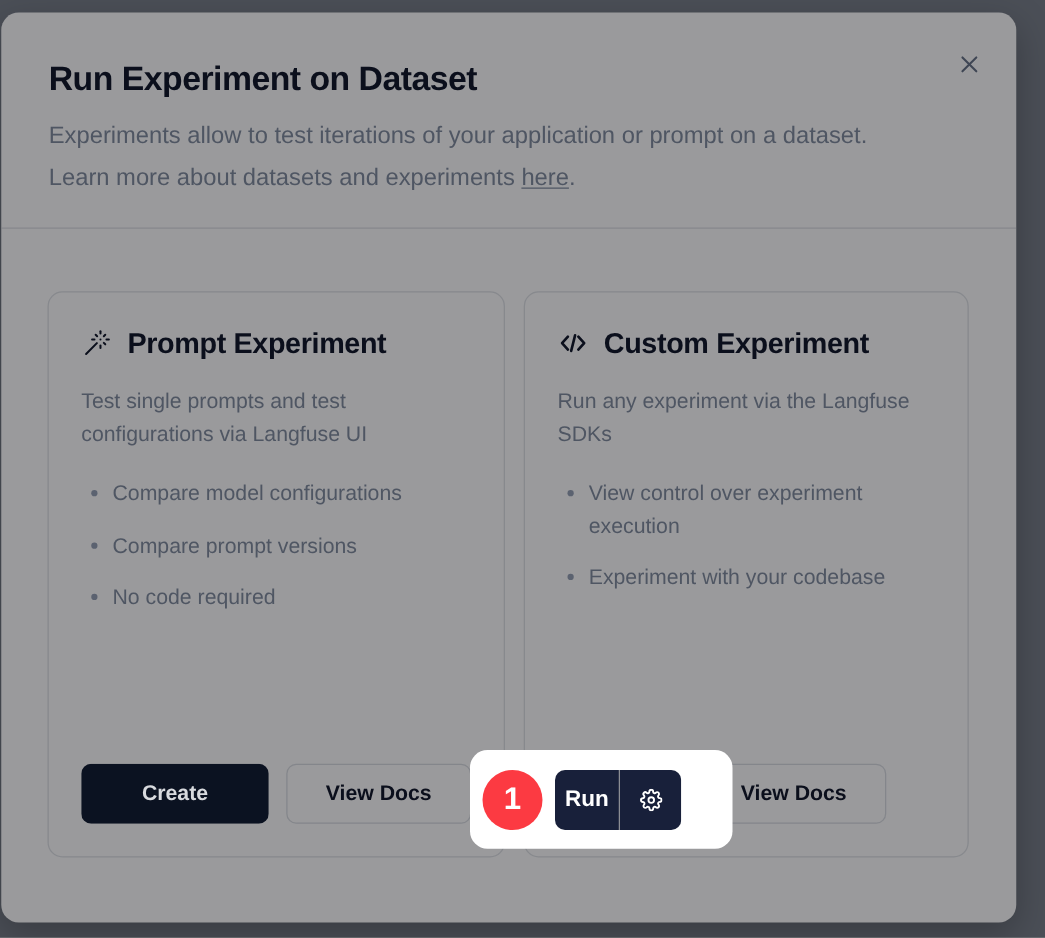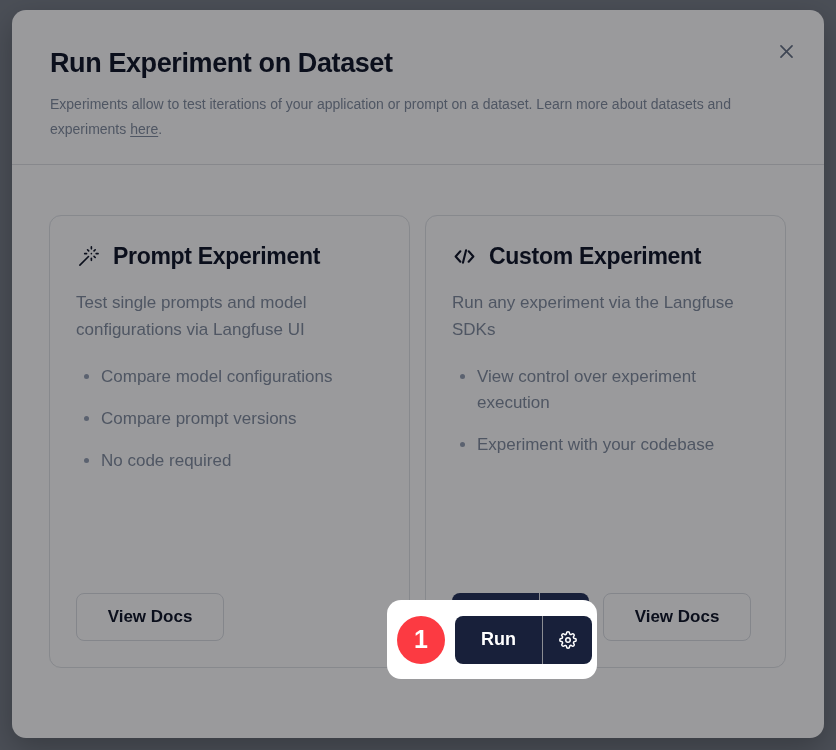--- a/index.html
+++ b/index.html
@@ -19,21 +19,21 @@
   
   #backdrop {
     position: absolute;
     inset: 0;
     background: #4b4f57;
   }
 
   
   #dialog {
     position: absolute;
-    left: 12px;
+    left: 1px;
     top: 10px;
     width: 812px;
     height: 728px;
     background: #9a9a9c;
     border-radius: 14px;
     overflow: hidden;
     box-shadow: 0 10px 30px rgba(0,0,0,0.25);
   }
 
   
@@ -46,21 +46,21 @@
   .dialog-title {
     font-size: 27px;
     font-weight: bold;
     color: #0b0f1c;
     letter-spacing: -0.4px;
     line-height: 1.15;
     margin-bottom: 13px;
   }
 
   .dialog-desc {
-    font-size: 14px;
+    font-size: 19px;
     line-height: 1.78;
     color: #4f5663;
     max-width: 700px;
     font-weight: 400;
   }
 
   .dialog-desc .link {
     color: #4f5663;
     text-decoration: underline;
     text-underline-offset: 2px;
@@ -198,21 +198,21 @@
     height: 48px;
     border-radius: 8px;
     overflow: hidden;
   }
 
   .split-main {
     background: #18203a;
     color: #ffffff;
     font-size: 18px;
     font-weight: bold;
-    padding: 0 26px;
+    padding: 0 8px;
     display: inline-flex;
     align-items: center;
     justify-content: center;
     cursor: pointer;
     border-right: 1px solid #8b8d93;
   }
 
   .split-caret {
     background: #18203a;
     color: #ffffff;
@@ -284,27 +284,28 @@
               <path d="M20 9h2"></path>
             <path d="M17.8 11.8L19 13"></path>
             <path d="M15 9h.01"></path>
             <path d="M17.8 6.2L19 5"></path>
             <path d="M3 21l9-9"></path>
             <path d="M12.2 6.2L11 5"></path>
           </svg>
         </span>
         <span class="card-title">Prompt Experiment</span>
       </div>
-      <div class="card-sub">Test single prompts and model configurations via Langfuse UI</div>
+      <div class="card-sub">Test single prompts and test configurations via Langfuse UI</div>
       <ul class="card-list">
         <li>Compare model configurations</li>
         <li>Compare prompt versions</li>
         <li>No code required</li>
       </ul>
       <div class="card-actions">
+        <button class="btn btn-primary">Create</button>
         <button class="btn btn-outline">View Docs</button>
       </div>
     </div>
 
     <div class="exp-card">
       <div class="card-head">
         <span class="card-icon">
           <svg width="25" height="25" viewBox="0 0 24 24" fill="none" stroke="currentColor" stroke-width="2" stroke-linecap="round" stroke-linejoin="round">
             <polyline points="8 7 3.5 12 8 17"></polyline>
             <polyline points="16 7 20.5 12 16 17"></polyline>

